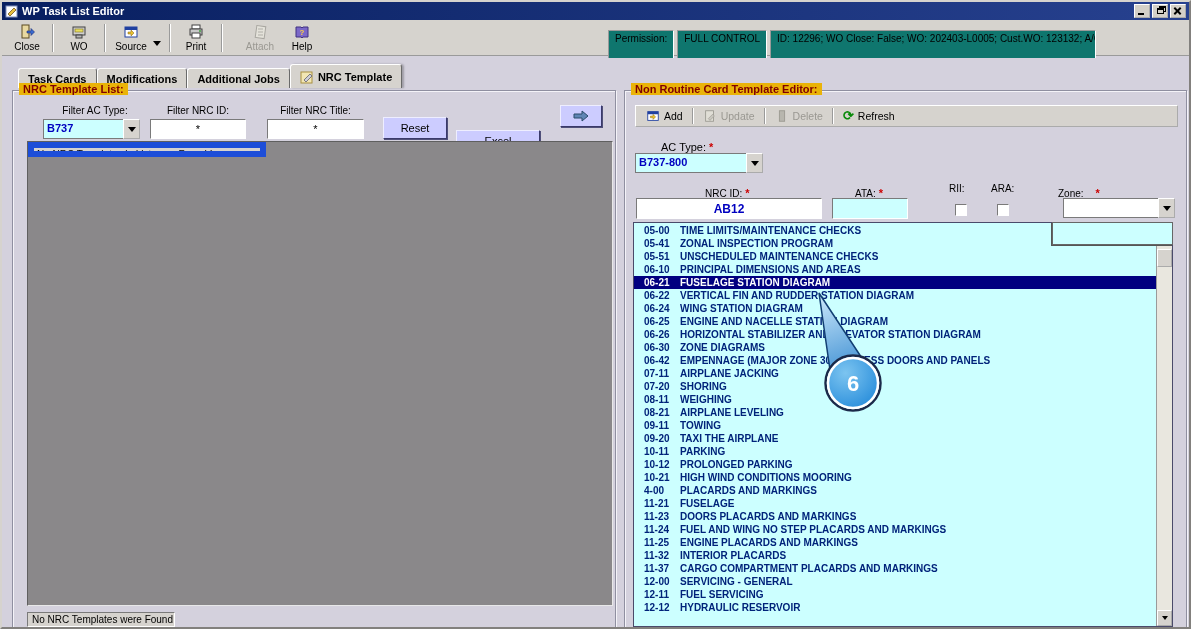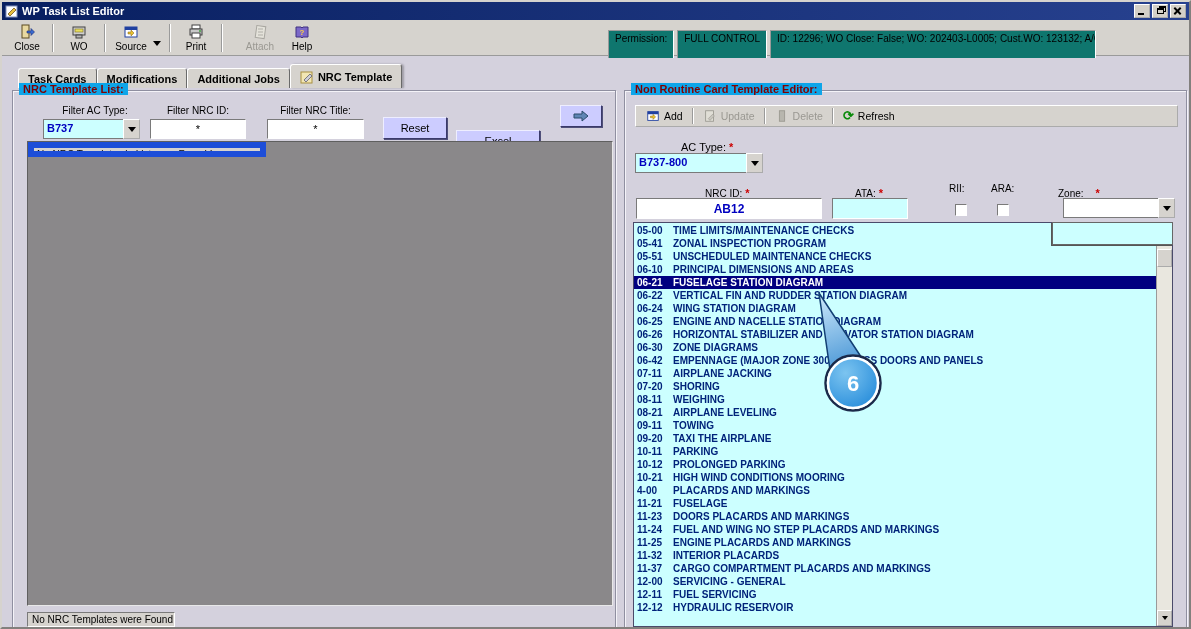--- a/index.html
+++ b/index.html
@@ -55,21 +55,21 @@
     padding:3px 9px 3px 9px; height:20px; white-space:nowrap; display:flex; align-items:center;justify-content:center;
   }
   .tab.active { height:24px; position:relative; z-index:2; padding-top:4px; box-shadow:2px 0 2px rgba(0,0,0,.25); }
   .tab.active svg { margin-right:4px; }
   
   .groupbox {
     position:absolute; border:1px solid #8f8fa0;
     box-shadow: inset 1px 1px 0 #f4f3f8, 1px 1px 0 #f4f3f8;
   }
   .gb-title {
-    position:absolute; top:-8px; left:6px; background:#0ea5e9; padding:0 4px;
+    position:absolute; top:-8px; left:6px; background:#eab308; padding:0 4px;
     color:#800000; font-weight:bold; font-size:11px; white-space:nowrap;
   }
   .flabel { position:absolute; font-size:10px; color:#000; text-align:center; white-space:nowrap; }
   .sunken {
     border:1px solid; border-color:#7a7a7a #ffffff #ffffff #7a7a7a;
     background:#fff; font-size:11px;
   }
   input.sunken { font-family:"Liberation Sans", sans-serif; text-align:center; outline:none; }
   .combo { position:absolute; display:flex; }
   .combo .combo-text {
@@ -108,21 +108,21 @@
   .ebtn.disabled { color:#9a9892; }
   .esep { width:0; height:16px; border-left:1px solid #9a9a9a; border-right:1px solid #fff; margin:0 3px; }
   .refresh-glyph { color:#0a8a0a; font-weight:bold; font-size:13px; line-height:12px; }
   .checkbox { position:absolute; width:12px; height:12px; background:#fff; border:1px solid; border-color:#7a7a7a #ffffff #ffffff #7a7a7a; }
   .cyan-field { background:#ccffff; }
   
   .ata-list {
     position:absolute; background:#ccffff; border:1px solid #4a4a6a; overflow:hidden;
   }
   .lrows { position:absolute; left:0; top:1px; right:16px; }
-  .lrow { height:13px; line-height:13px; font-size:10px; font-weight:bold; color:#00237a; padding-left:3px; white-space:nowrap; overflow:hidden; }
+  .lrow { height:13px; line-height:13px; font-size:10px; font-weight:bold; color:#00237a; padding-left:10px; white-space:nowrap; overflow:hidden; }
   .lrow .lcode { display:inline-block; width:36px; }
   .lrow.selected { background:#000080; color:#ffffff; width:100%; }
   .vscroll { position:absolute; right:0; top:0; bottom:0; width:16px; background:#e9e7df; border-left:1px solid #9a9a9a; }
   .sbtn { position:absolute; left:0; width:15px; height:16px; background:#d6d3ce; border:1px outset #fff; display:flex; align-items:center; justify-content:center; }
   .sbtn.up { top:0; } .sbtn.down { bottom:0; }
   .tri-up-s { width:0; height:0; border-left:3px solid transparent; border-right:3px solid transparent; border-bottom:4px solid #000; }
   .tri-down-s { width:0; height:0; border-left:3px solid transparent; border-right:3px solid transparent; border-top:4px solid #000; }
   .sthumb { position:absolute; left:0; top:26px; width:15px; height:18px; background:#d6d3ce; border:1px outset #fff; }
   .overlay-box { position:absolute; z-index:3; background:#ccffff; border:1px solid #666; box-shadow:-1px 1px 0 #555; }
   
@@ -293,21 +293,21 @@
           </svg>
           <span>Delete</span>
         </div>
         <div class="esep"></div>
         <div class="ebtn">
           <span class="ricon refresh-glyph">⟳</span>
           <span>Refresh</span>
         </div>
       </div>
 
-      <div style="position:absolute; left:36px; top:46px;margin-left:20px;">
+      <div style="position:absolute; left:36px; top:46px;">
         <span class="lbl11">AC Type:</span><span class="req">*</span>
       </div>
       <div class="combo" style="left:10px; top:62px; width:128px; height:20px;">
         <div class="combo-text">B737-800</div>
         <div class="combo-btn">
             <div class="tri-down"></div>
           </div>
       </div>
 
       <div style="position:absolute; left:80px; top:92px;">

